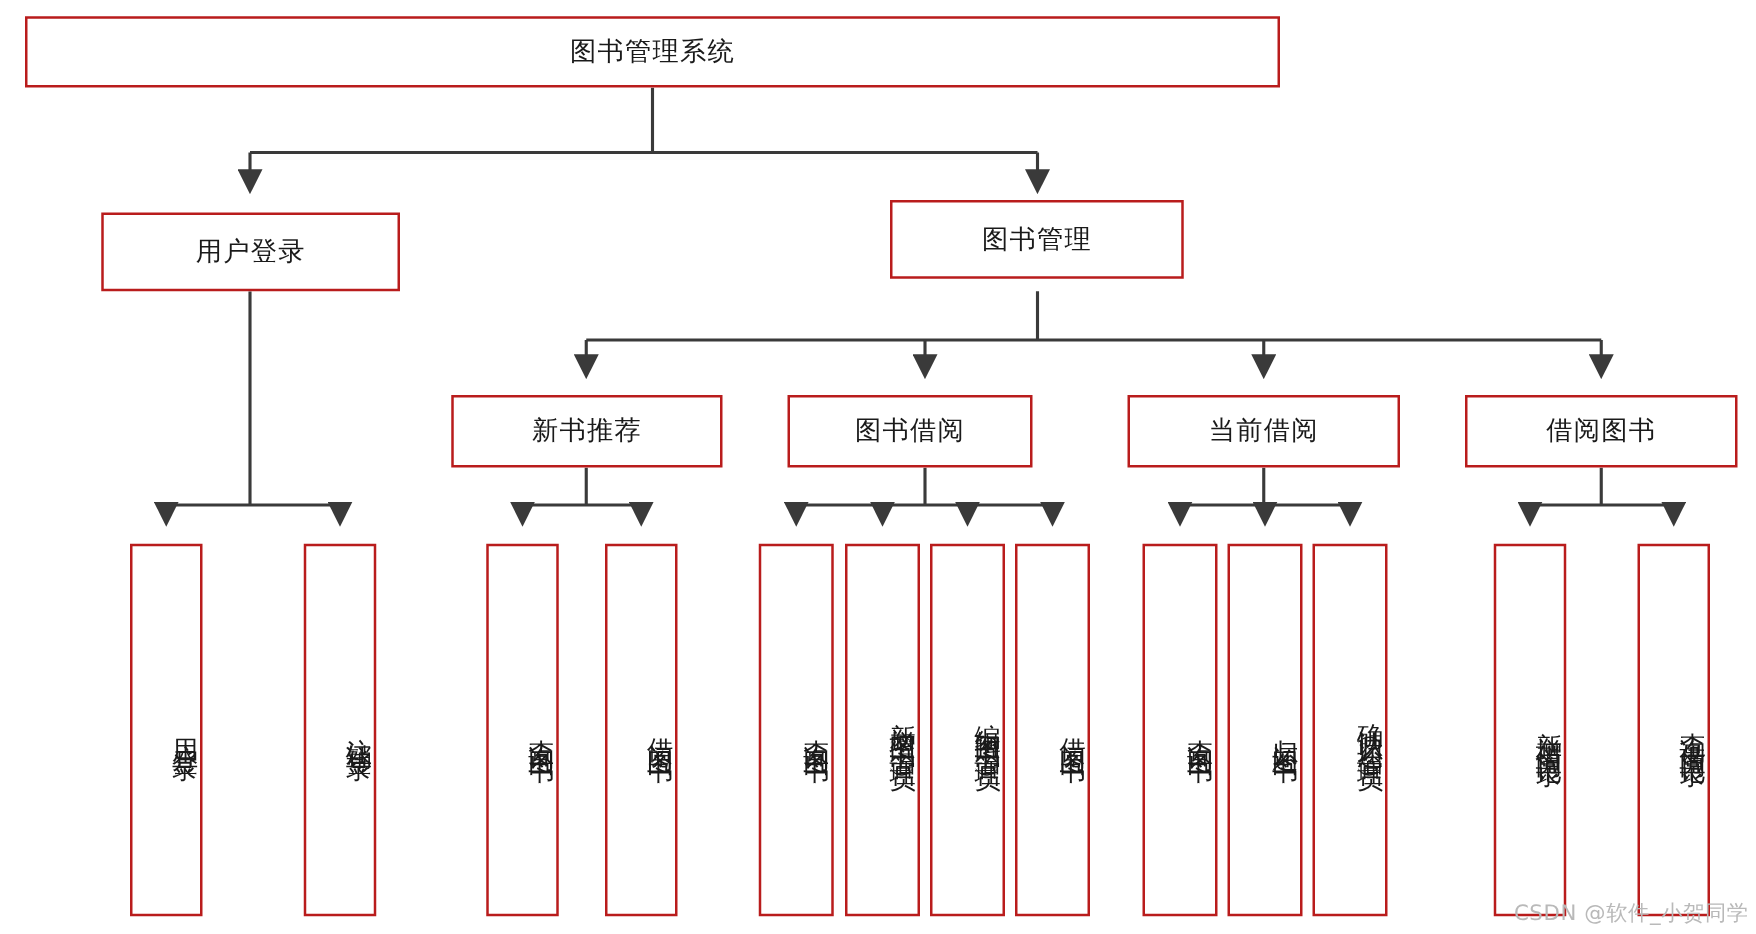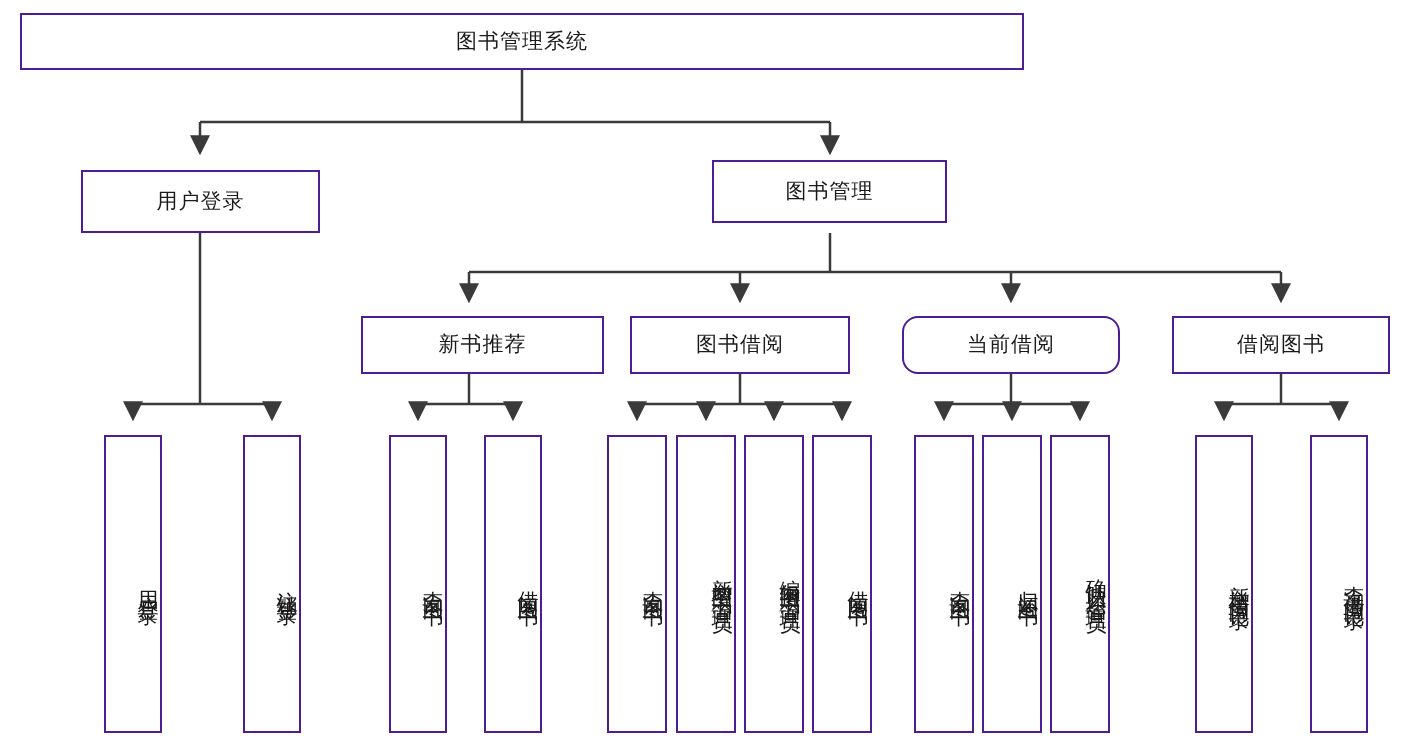--- a/index.html
+++ b/index.html
@@ -23,21 +23,21 @@
     left: 0;
     top: 0;
     width: 1405px;
     height: 747px;
     pointer-events: none;
   }
   .node {
     position: absolute;
     box-sizing: border-box;
     background: #ffffff;
-    border: 2px solid #4c1d95;
+    border: 2px solid #b91c1c;
     display: flex;
     align-items: center;
     justify-content: center;
     color: #1a1a1a;
   }
   .node.horiz {
     font-size: 21px;
     letter-spacing: 1px;
     line-height: 1.2;
   }
@@ -132,27 +132,27 @@
 
   <div id="level2-layer">
       <div class="node horiz" style="left: 81px; top: 170px; width: 239px; height: 63px;">
         <span>用户登录</span>
       </div>
       <div class="node horiz" style="left: 712px; top: 160px; width: 235px; height: 63px;">
         <span>图书管理</span>
       </div>
     </div>
   <div id="level3-layer">
-      <div class="node horiz" style="left: 361px; top: 316px; width: 243px; height: 58px; text-align: center;">
+      <div class="node horiz" style="left: 361px; top: 316px; width: 217px; height: 58px; text-align: center;">
         <span>新书推荐</span>
       </div>
-      <div class="node horiz" style="left: 630px; top: 316px; width: 220px; height: 58px;">
+      <div class="node horiz" style="left: 630px; top: 316px; width: 196px; height: 58px;">
         <span>图书借阅</span>
       </div>
-      <div class="node horiz" style="left: 902px; top: 316px; width: 218px; height: 58px; border-radius: 16px;">
+      <div class="node horiz" style="left: 902px; top: 316px; width: 218px; height: 58px;">
         <span>当前借阅</span>
       </div>
       <div class="node horiz" style="left: 1172px; top: 316px; width: 218px; height: 58px;">
         <span>借阅图书</span>
       </div>
     </div>
   <div id="leaf-layer">
       <div class="node vert" style="left: 104px; top: 435px; width: 58px; height: 298px;">
         <span class="vtext">用户登录</span>
       </div>
@@ -187,13 +187,14 @@
         <span class="vtext">确认归还（管理员）</span>
       </div>
       <div class="node vert" style="left: 1195px; top: 435px; width: 58px; height: 298px;">
         <span class="vtext">新增借阅记录</span>
       </div>
       <div class="node vert" style="left: 1310px; top: 435px; width: 58px; height: 298px;">
         <span class="vtext">查询借阅记录</span>
       </div>
     </div>
 
+  <div id="watermark">CSDN @软件_小贺同学</div>
 </div>
 
 </body></html>

